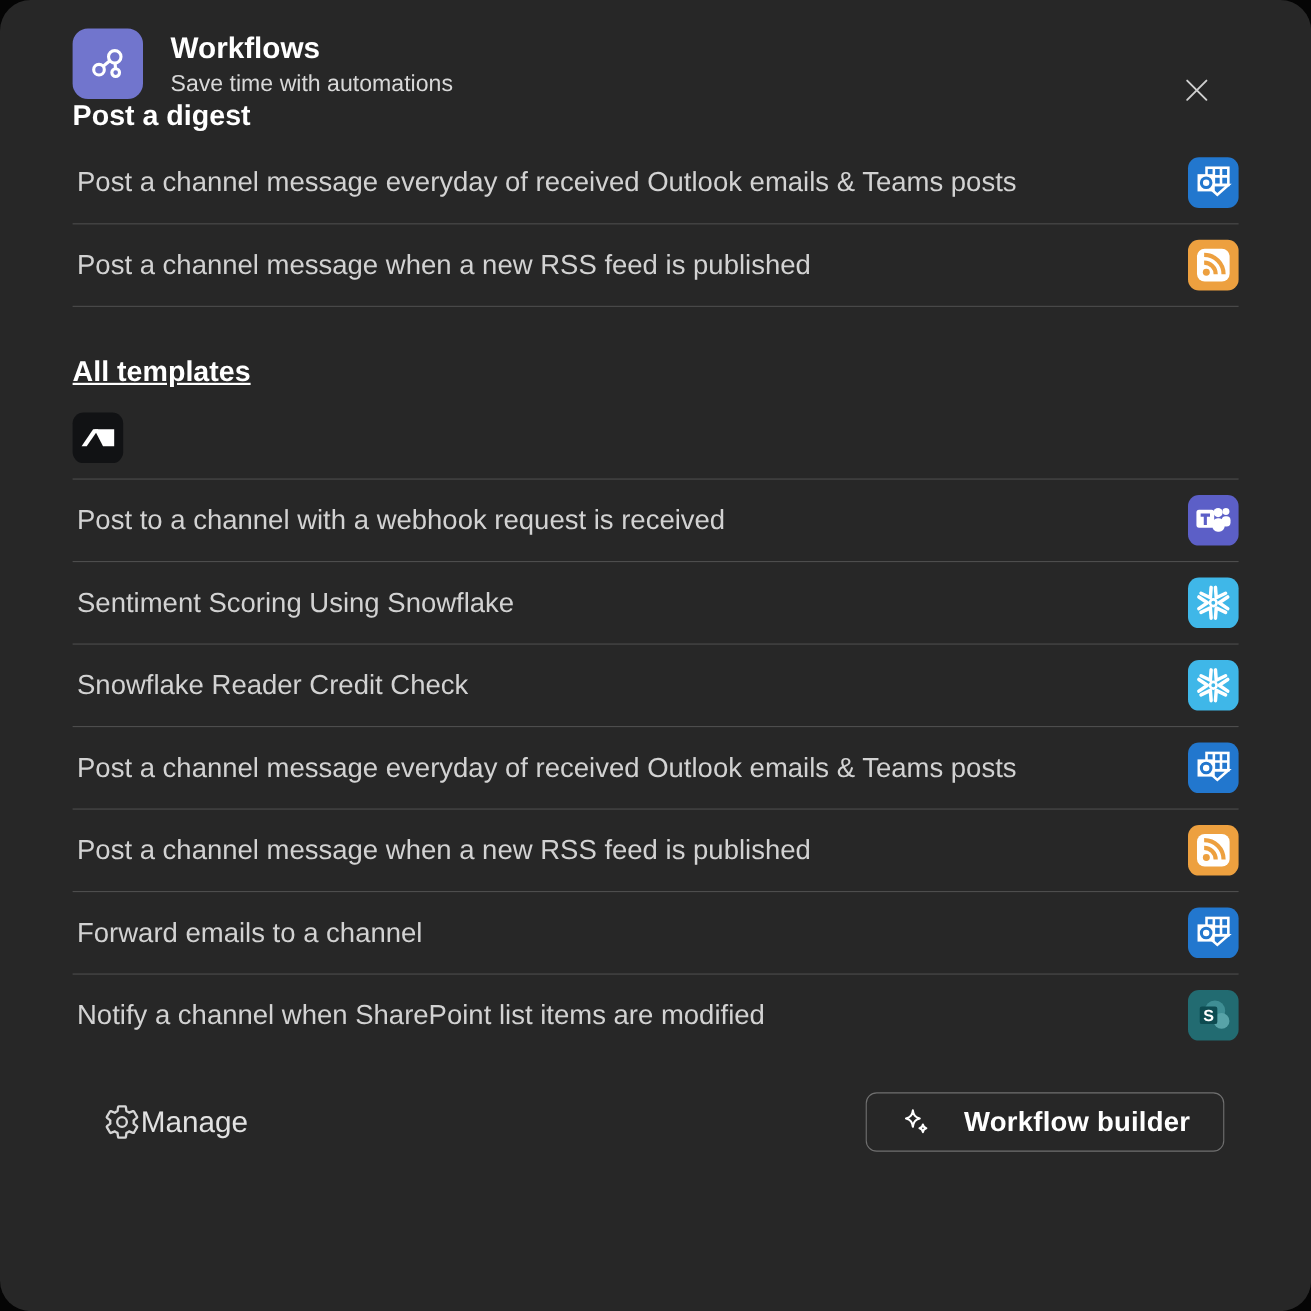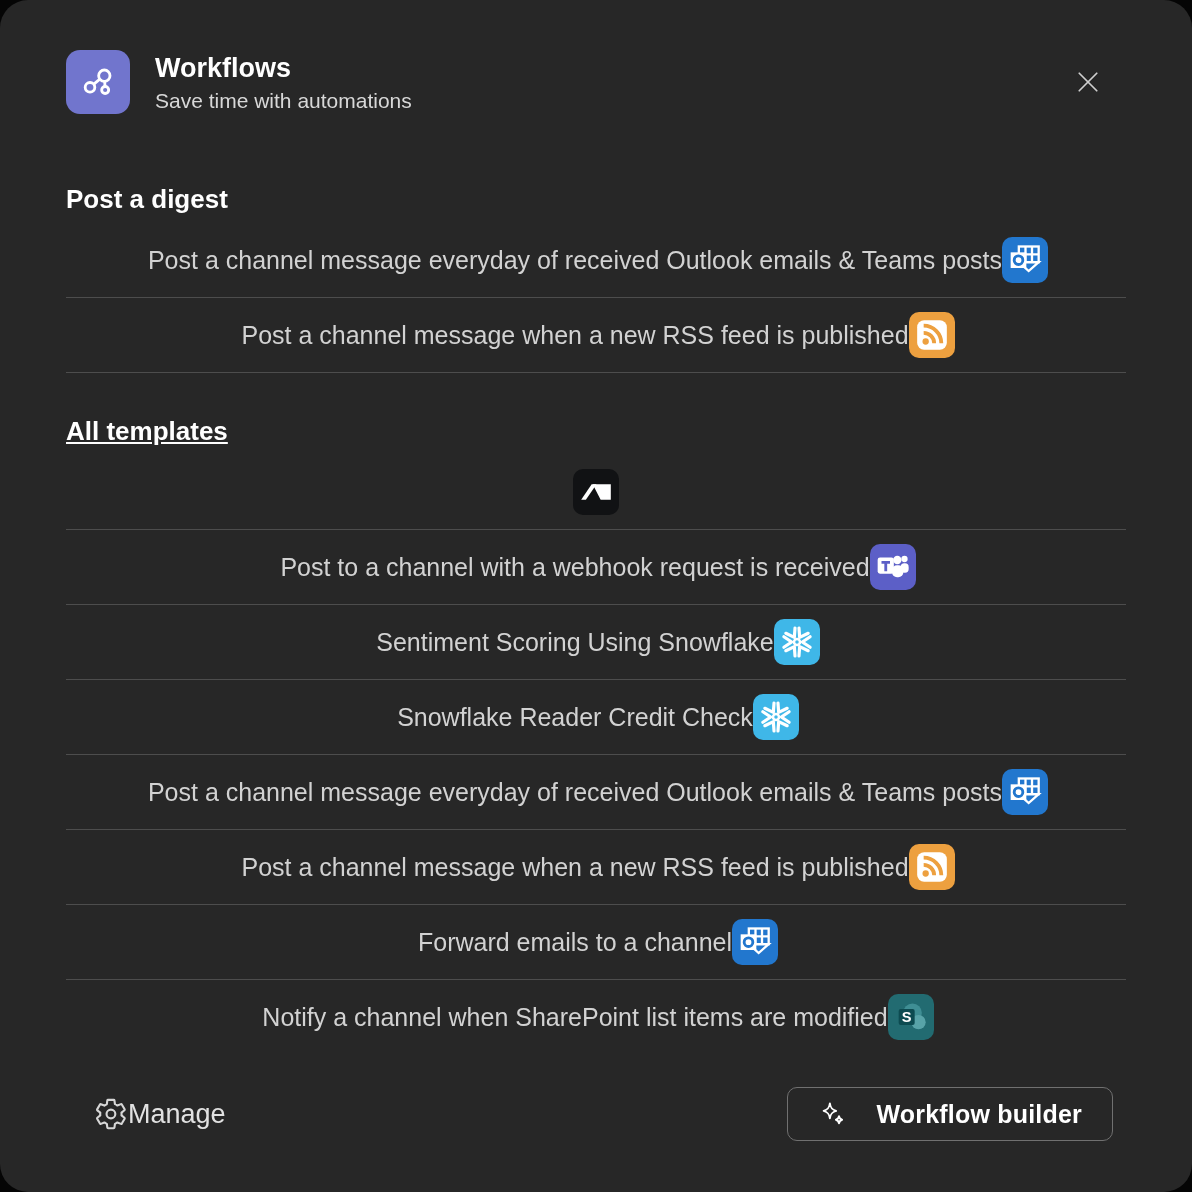--- a/index.html
+++ b/index.html
@@ -1,34 +1,34 @@
 <!DOCTYPE html>
 <html><head>
 <meta charset="utf-8">
 <style>
   html,body{margin:0;padding:0;background:#050505;}
   body{width:1192px;height:1192px;font-family:"Liberation Sans",sans-serif;}
   .dialog{
     position:relative;width:1192px;height:1192px;box-sizing:border-box;
-    background:#272727;border-radius:28px;padding:50px 66px 40px;overflow:hidden;
+    background:#272727;border-radius:28px;padding:26px 66px 40px;overflow:hidden;
   }
   
   .hdr{display:flex;align-items:flex-start;gap:25px;}
   .app-icon{width:64px;height:64px;border-radius:14px;display:flex;align-items:center;justify-content:center;flex:none;}
   .app-icon svg{width:40px;height:40px;}
   .hdr-titles{padding-top:2px;}
   .hdr-title{font-size:27px;font-weight:700;color:#ffffff;line-height:1.25;}
   .hdr-sub{font-size:21px;color:#d8d8d8;margin-top:3px;}
   .close-btn{position:absolute;top:62px;right:84px;width:40px;height:40px;background:transparent;border:none;cursor:pointer;padding:0;display:flex;align-items:center;justify-content:center;}
   .close-btn svg{width:30px;height:30px;}
   
-  .sections{margin-top:70px;}
+  .sections{}
   .sec-heading{font-size:26px;font-weight:700;color:#ffffff;margin:0 0 8px 0;}
   .sec + .sec .sec-heading{margin-top:43px;text-decoration:underline;}
-  .row{height:74px;display:flex;align-items:center;justify-content:center;border-bottom:1px solid #4d4d4d;cursor:pointer;}
+  .row{height:74px;display:flex;align-items:center;justify-content:space-between;border-bottom:1px solid #4d4d4d;cursor:pointer;}
   .sec:last-of-type .row:last-child{border-bottom:none;}
   .row-title{font-size:25px;color:#d2d2d2;padding-left:4px;white-space:nowrap;overflow:hidden;}
   .tile{width:46px;height:46px;border-radius:10px;flex:none;display:flex;align-items:center;justify-content:center;overflow:hidden;}
   .tile svg{width:40px;height:40px;}
   
   .ftr{margin-top:33px;display:flex;align-items:center;justify-content:space-between;}
   .manage-btn{display:flex;align-items:center;background:transparent;border:none;cursor:pointer;margin-left:28px;padding:0;}
   .manage-btn svg{width:34px;height:34px;}
   .manage-label{font-size:27px;font-weight:500;color:#e2e2e2;}
   .wb-btn{display:flex;align-items:center;gap:28px;background:transparent;border:1px solid #707070;border-radius:10px;height:54px;padding:0 30px;cursor:pointer;margin-right:13px;text-align:right;}

